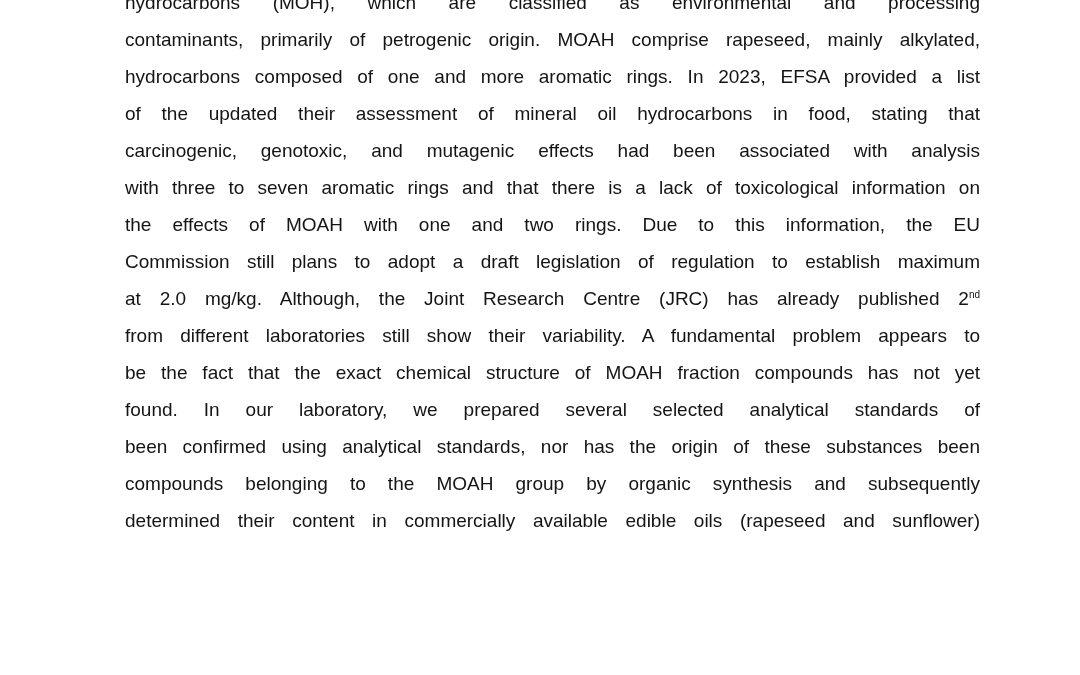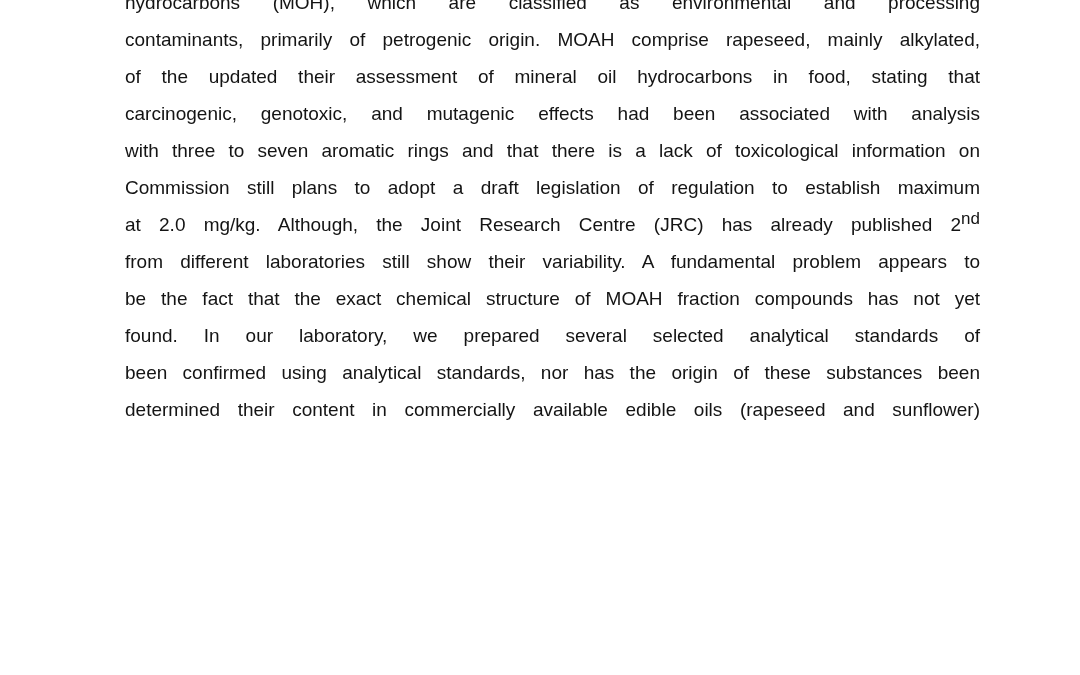--- a/index.html
+++ b/index.html
@@ -27,36 +27,39 @@
     line-height: 37px;
     color: #141414;
     -webkit-font-smoothing: antialiased;
   }
   .line {
     height: 37px;
     text-align: justify;
     text-align-last: justify;
   }
   .line sup {
-    font-size: 17px;
+    font-size: 10px;
     line-height: 0;
     vertical-align: super;
   }
 </style>
 </head>
 <body>
 
 <div class="page">
   <div class="text-block" id="text-block" style="color: rgb(20, 20, 20);">
       <div class="line">hydrocarbons (MOH), which are classified as environmental and processing</div>
       <div class="line">contaminants, primarily of petrogenic origin. MOAH comprise rapeseed, mainly alkylated,</div>
+      <div class="line">hydrocarbons composed of one and more aromatic rings. In 2023, EFSA provided a list</div>
       <div class="line">of the updated their assessment of mineral oil hydrocarbons in food, stating that</div>
       <div class="line">carcinogenic, genotoxic, and mutagenic effects had been associated with analysis</div>
       <div class="line">with three to seven aromatic rings and that there is a lack of toxicological information on</div>
+      <div class="line">the effects of MOAH with one and two rings. Due to this information, the EU</div>
       <div class="line">Commission still plans to adopt a draft legislation of regulation to establish maximum</div>
       <div class="line">at 2.0 mg/kg. Although, the Joint Research Centre (JRC) has already published 2<sup>nd</sup></div>
       <div class="line">from different laboratories still show their variability. A fundamental problem appears to</div>
       <div class="line">be the fact that the exact chemical structure of MOAH fraction compounds has not yet</div>
       <div class="line">found. In our laboratory, we prepared several selected analytical standards of</div>
       <div class="line">been confirmed using analytical standards, nor has the origin of these substances been</div>
+      <div class="line">compounds belonging to the MOAH group by organic synthesis and subsequently</div>
       <div class="line">determined their content in commercially available edible oils (rapeseed and sunflower)</div>
     </div>
 </div>
 
 </body></html>

